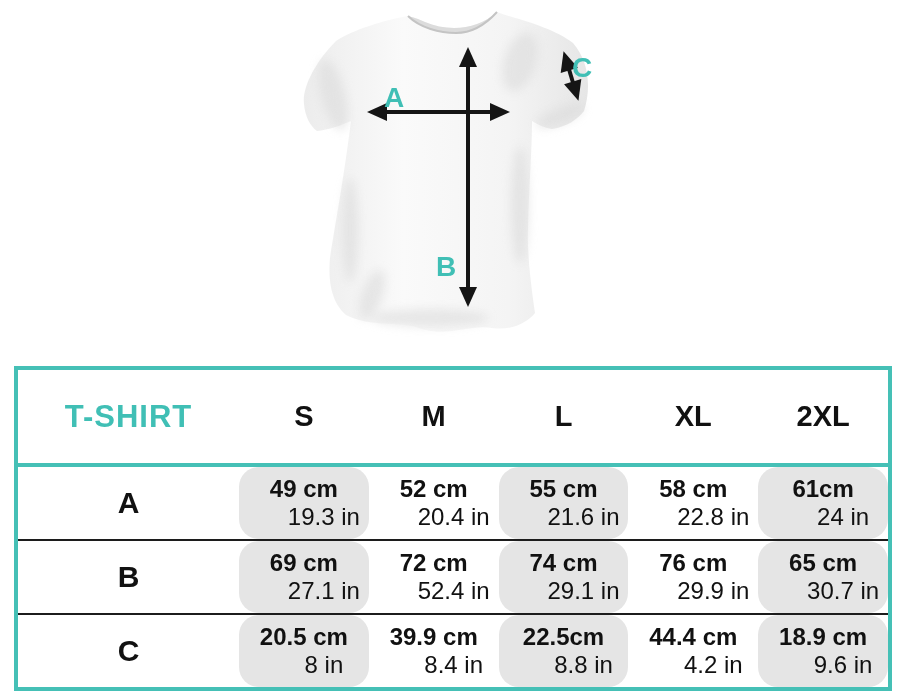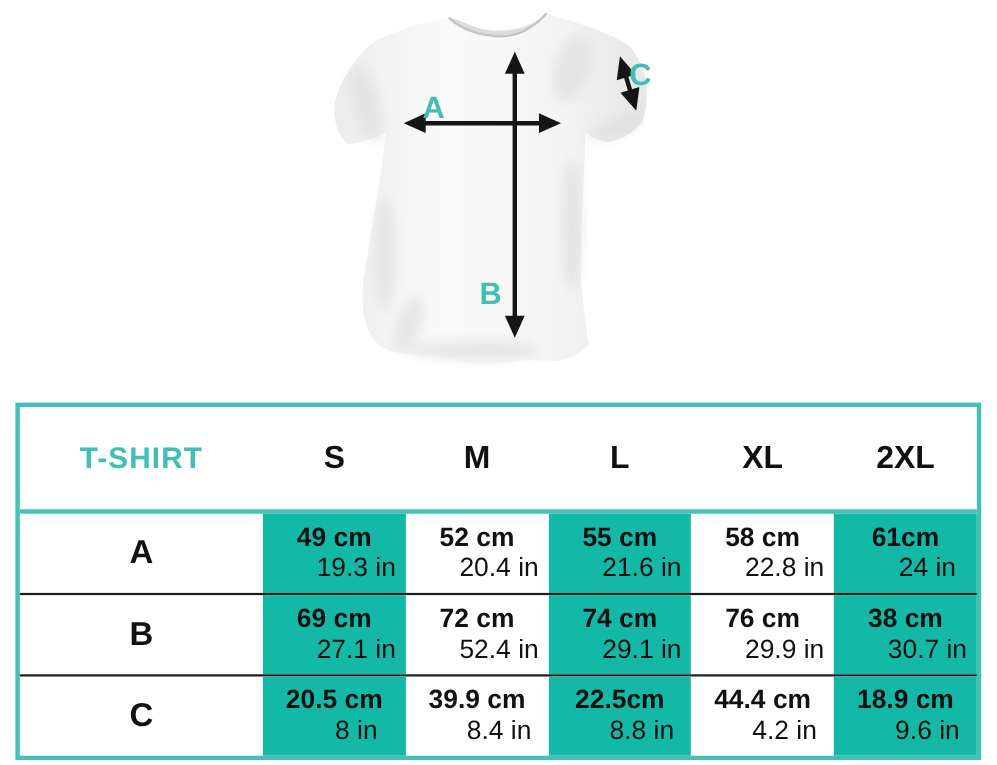--- a/index.html
+++ b/index.html
@@ -52,26 +52,26 @@
   }
   .trow.body { flex: 1 1 0; }
   .trow.body + .trow.body { border-top: 2px solid #1c1c1c; }
 
   .cell {
     display: flex;
     align-items: center;
     justify-content: center;
     color: #111111;
   }
-  .cell.shaded { background: #14b8a6; }
+  .cell.shaded { background: #e5e5e5; border-radius: 20px; }
 
   .title-cell {
     color: #40bfb5;
     font-weight: bold;
-    font-size: 27px;
+    font-size: 31px;
     letter-spacing: 1px;
   }
   .size-cell { font-weight: bold; font-size: 29px; }
   .rowlabel-cell { font-weight: bold; font-size: 30px; }
 
   .value-cell { flex-direction: column; line-height: 1.18; font-size: 24px; }
   .value-cm { font-weight: bold; }
   .value-in { font-weight: normal; margin-left: 40px; }
 </style>
 </head>
@@ -194,21 +194,21 @@
       </div>
       <div class="cell value-cell shaded">
         <div class="value-cm">74 cm</div>
         <div class="value-in">29.1 in</div>
       </div>
       <div class="cell value-cell">
         <div class="value-cm">76 cm</div>
         <div class="value-in">29.9 in</div>
       </div>
       <div class="cell value-cell shaded">
-        <div class="value-cm">38 cm</div>
+        <div class="value-cm">65 cm</div>
         <div class="value-in">30.7 in</div>
       </div>
     </div>
 
     <div class="trow body">
       <div class="cell rowlabel-cell">C</div>
       <div class="cell value-cell shaded">
         <div class="value-cm">20.5 cm</div>
         <div class="value-in">8 in</div>
       </div>

